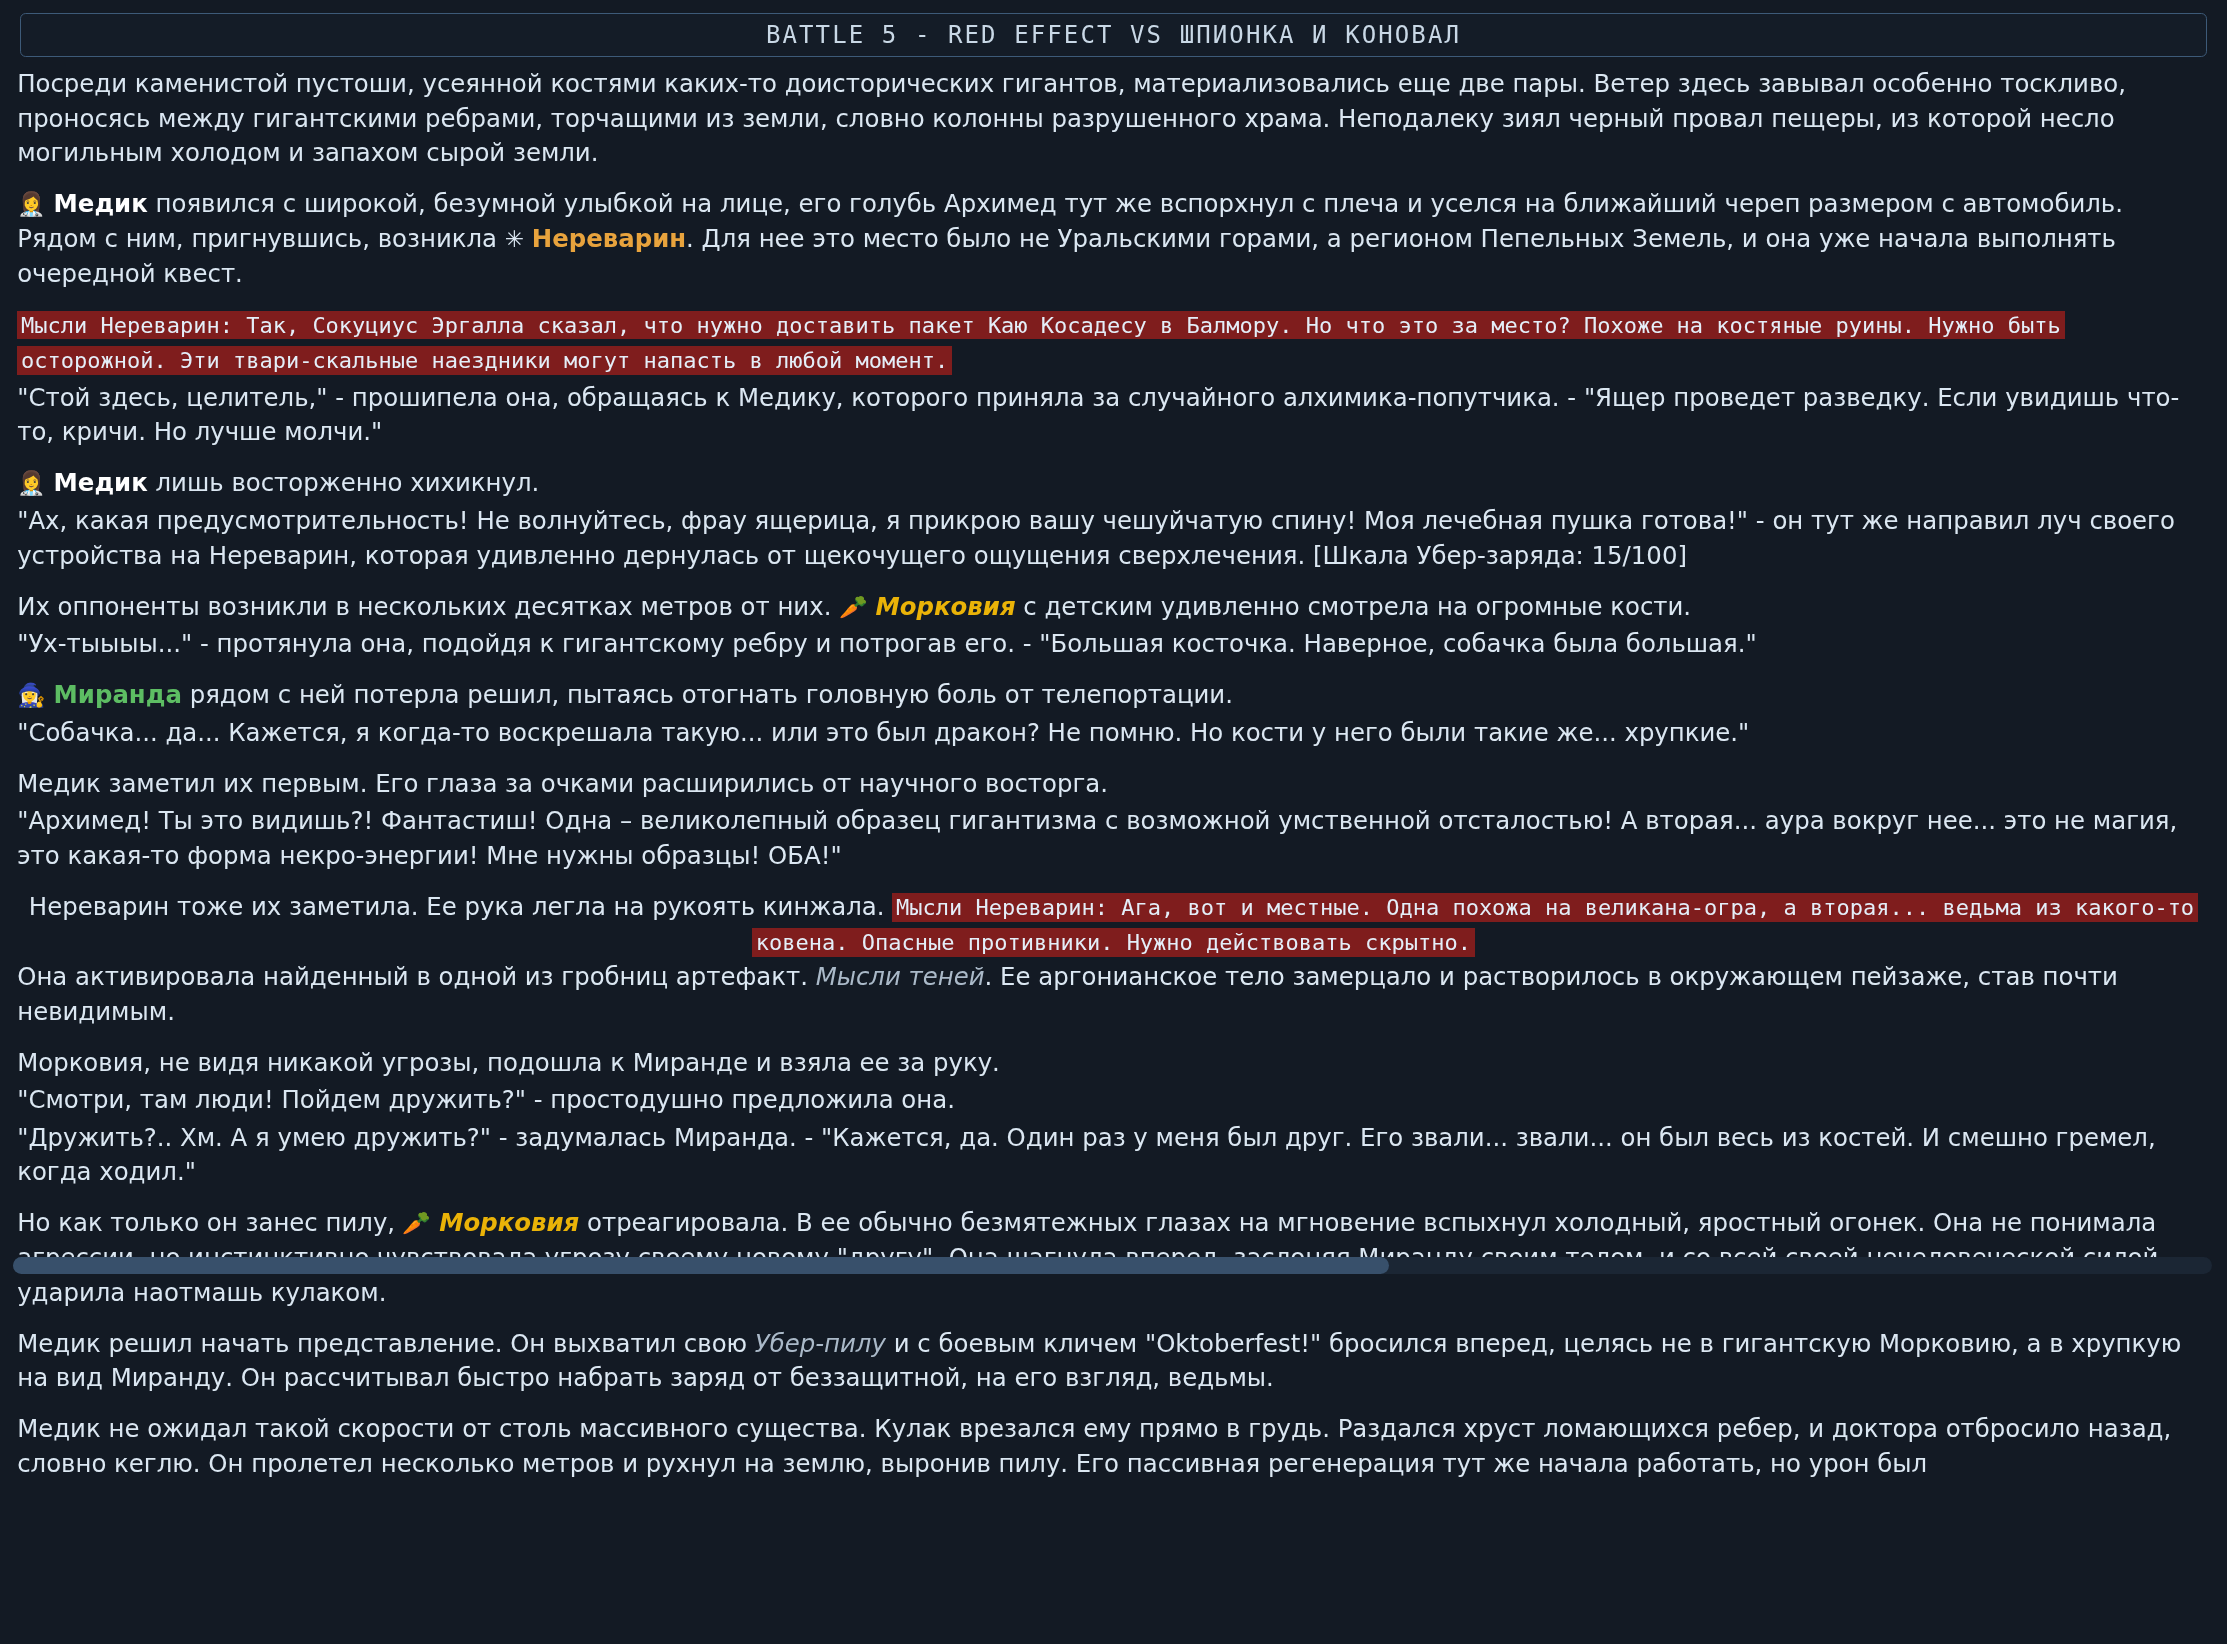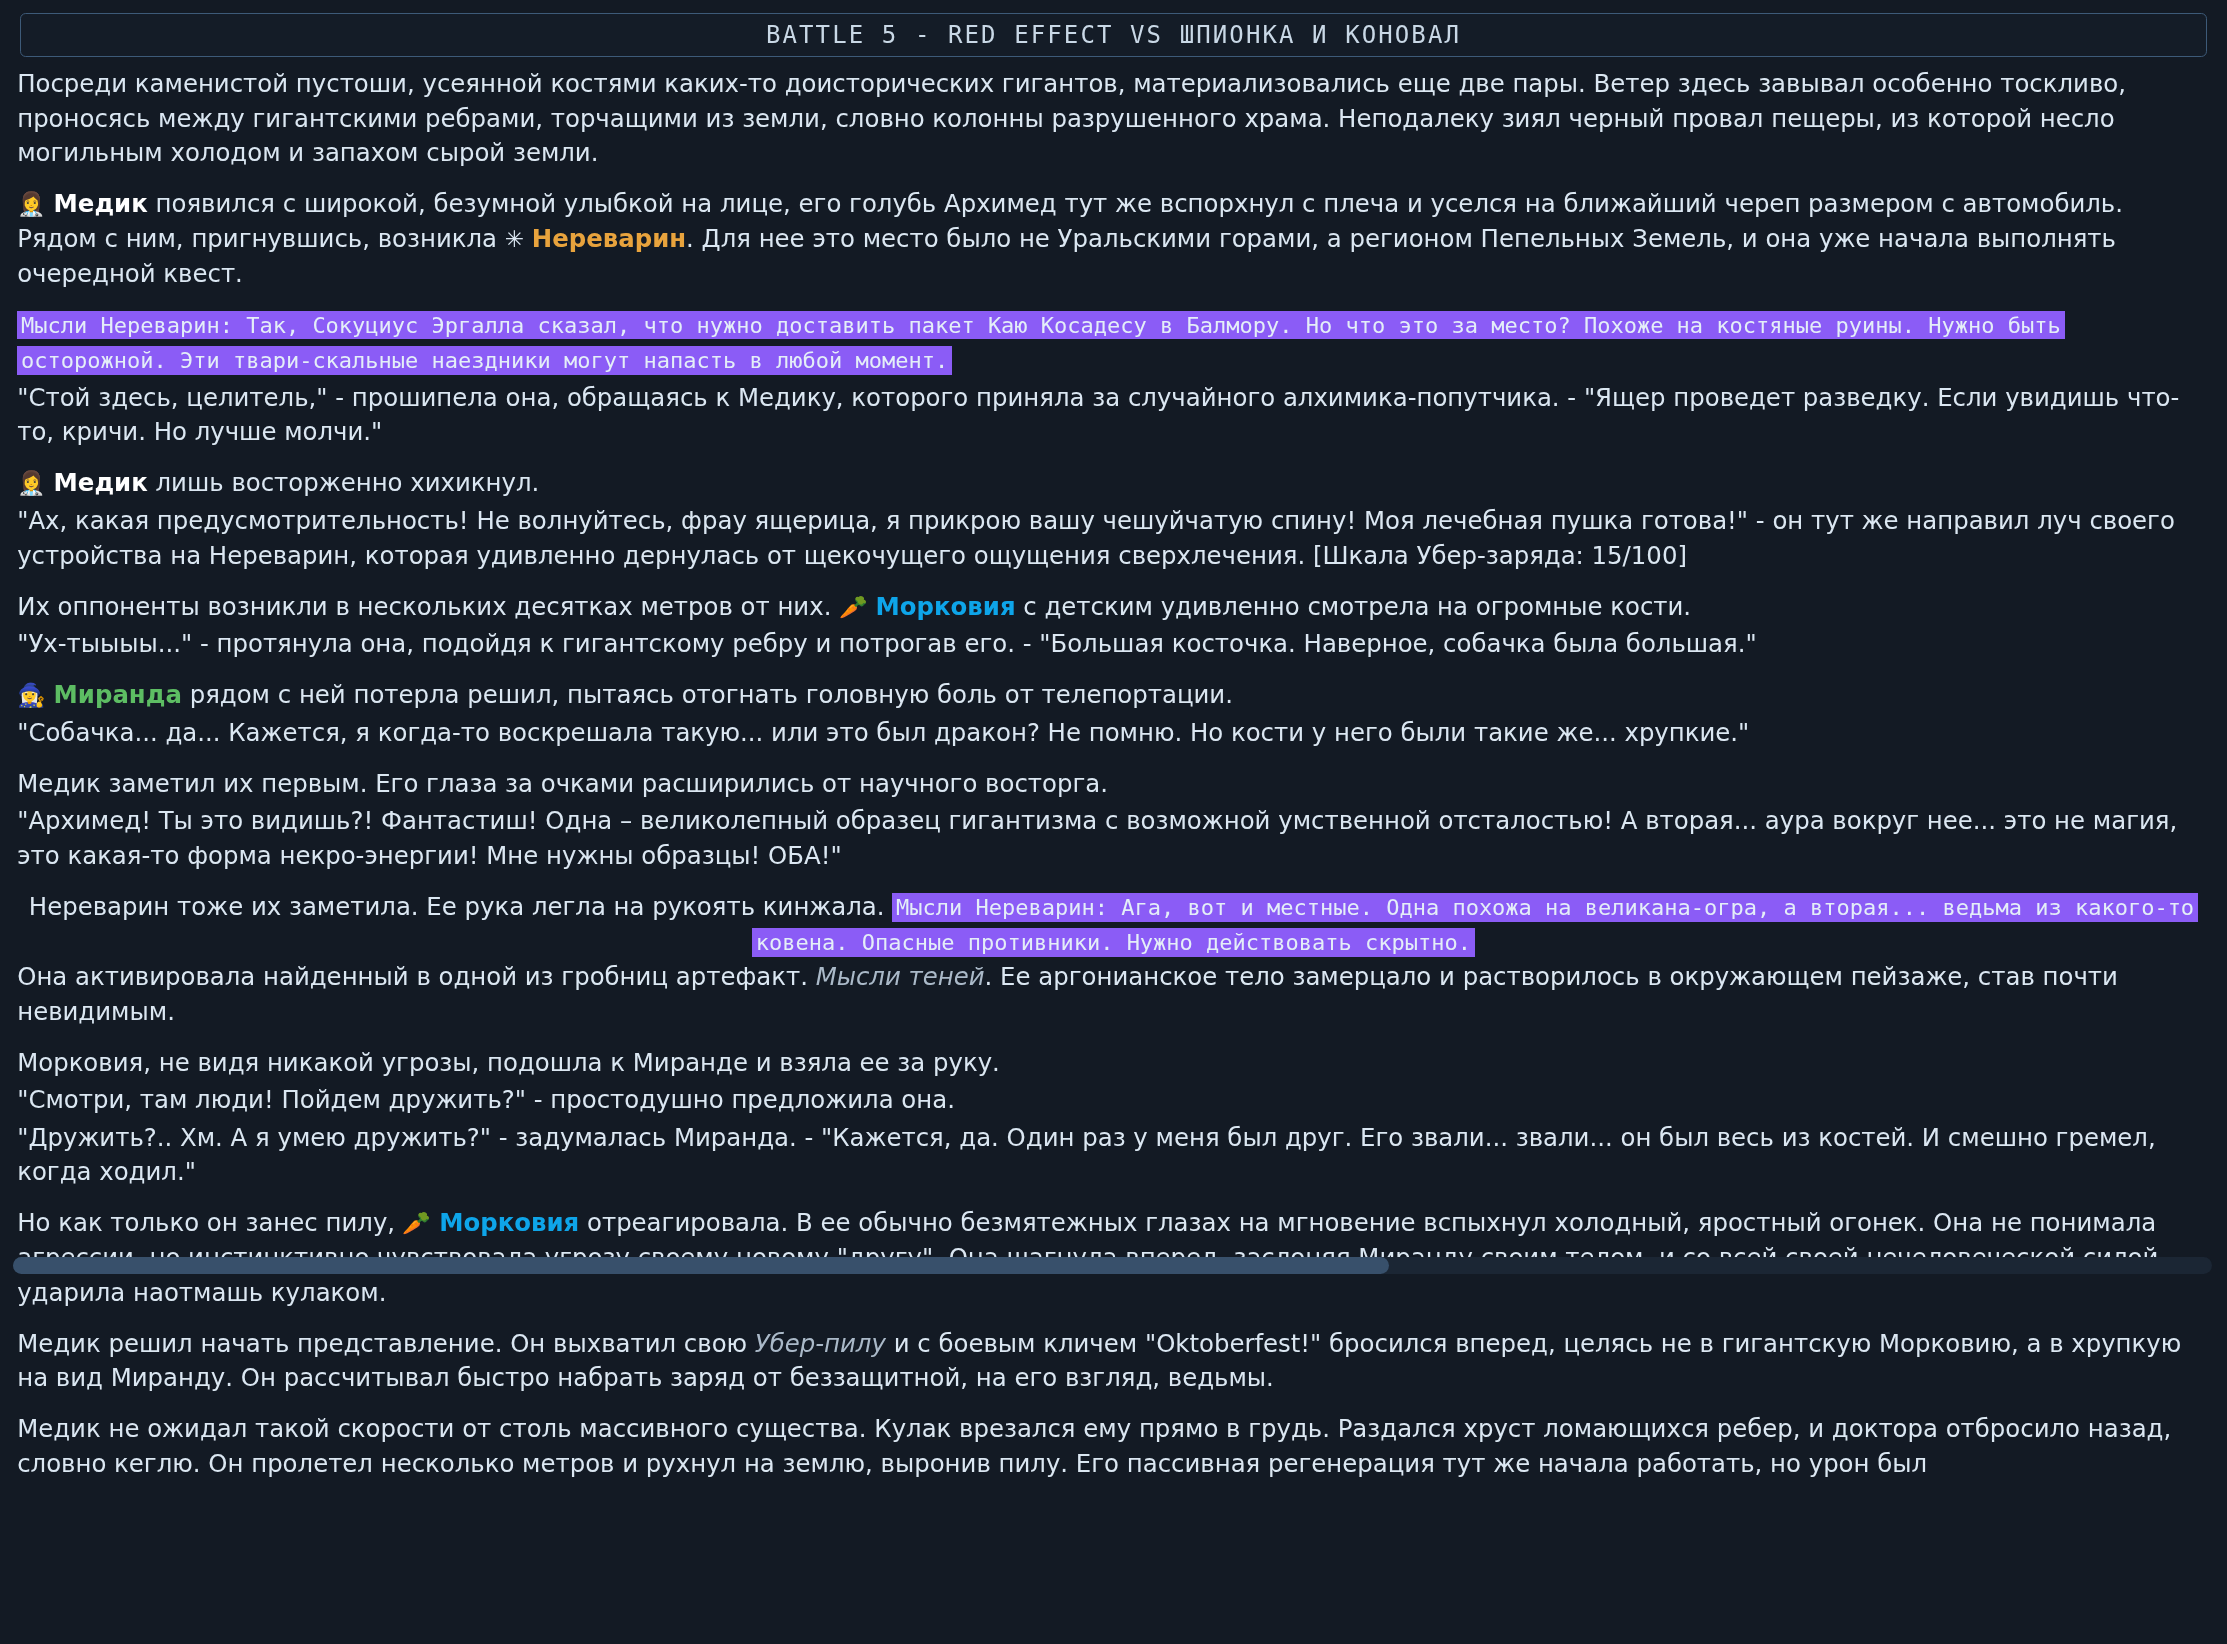--- a/index.html
+++ b/index.html
@@ -59,32 +59,32 @@
   .para.tight2 {
     margin-bottom: 0px;
     text-align: center;
   }
   
   .nm {
     font-weight: bold;
   }
   .nm-medic { color: #ffffff; }
   .nm-nerevarine { color: #e8a33d; }
-  .nm-morkovia { color: #0ea5e9; }
+  .nm-morkovia { color: #eab308; font-style: italic; }
   .nm-miranda  { color: #5dbd63; }
 
   .emoji {
     font-family: "DejaVu Sans", sans-serif;
     font-size: 23px;
   }
   
   .thought {
     font-family: "DejaVu Sans Mono", monospace;
     font-size: 22px;
-    background: #8b5cf6;
+    background: #7f1d1d;
     color: #e4eef8;
     padding: 1.9px 3.8px;
     line-height: 1.6;
     box-decoration-break: clone;
     -webkit-box-decoration-break: clone;
   }
   .italic { font-style: italic; color: #aab9c8; }
 
   
   .hscroll {

